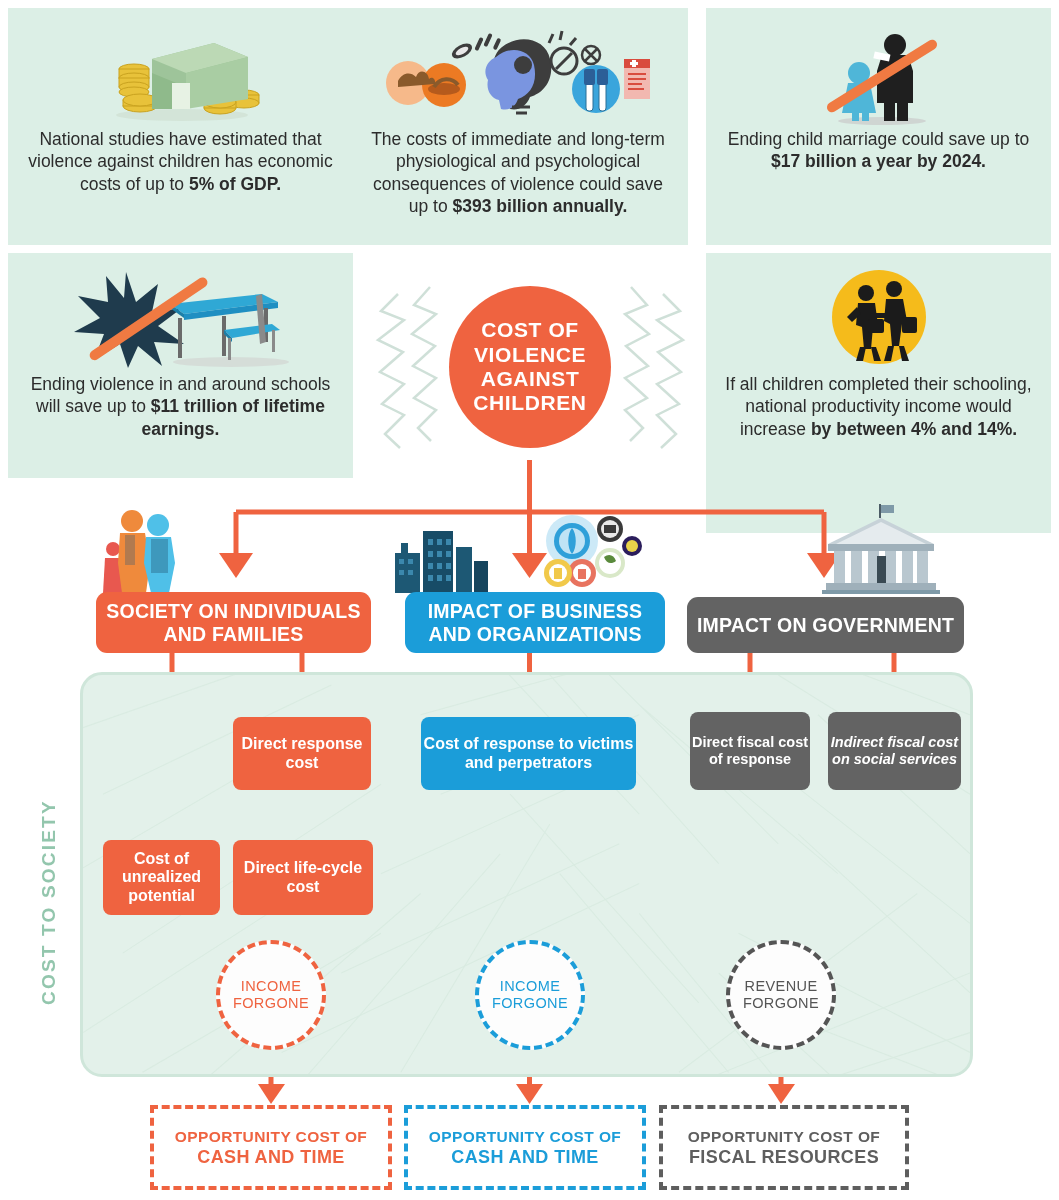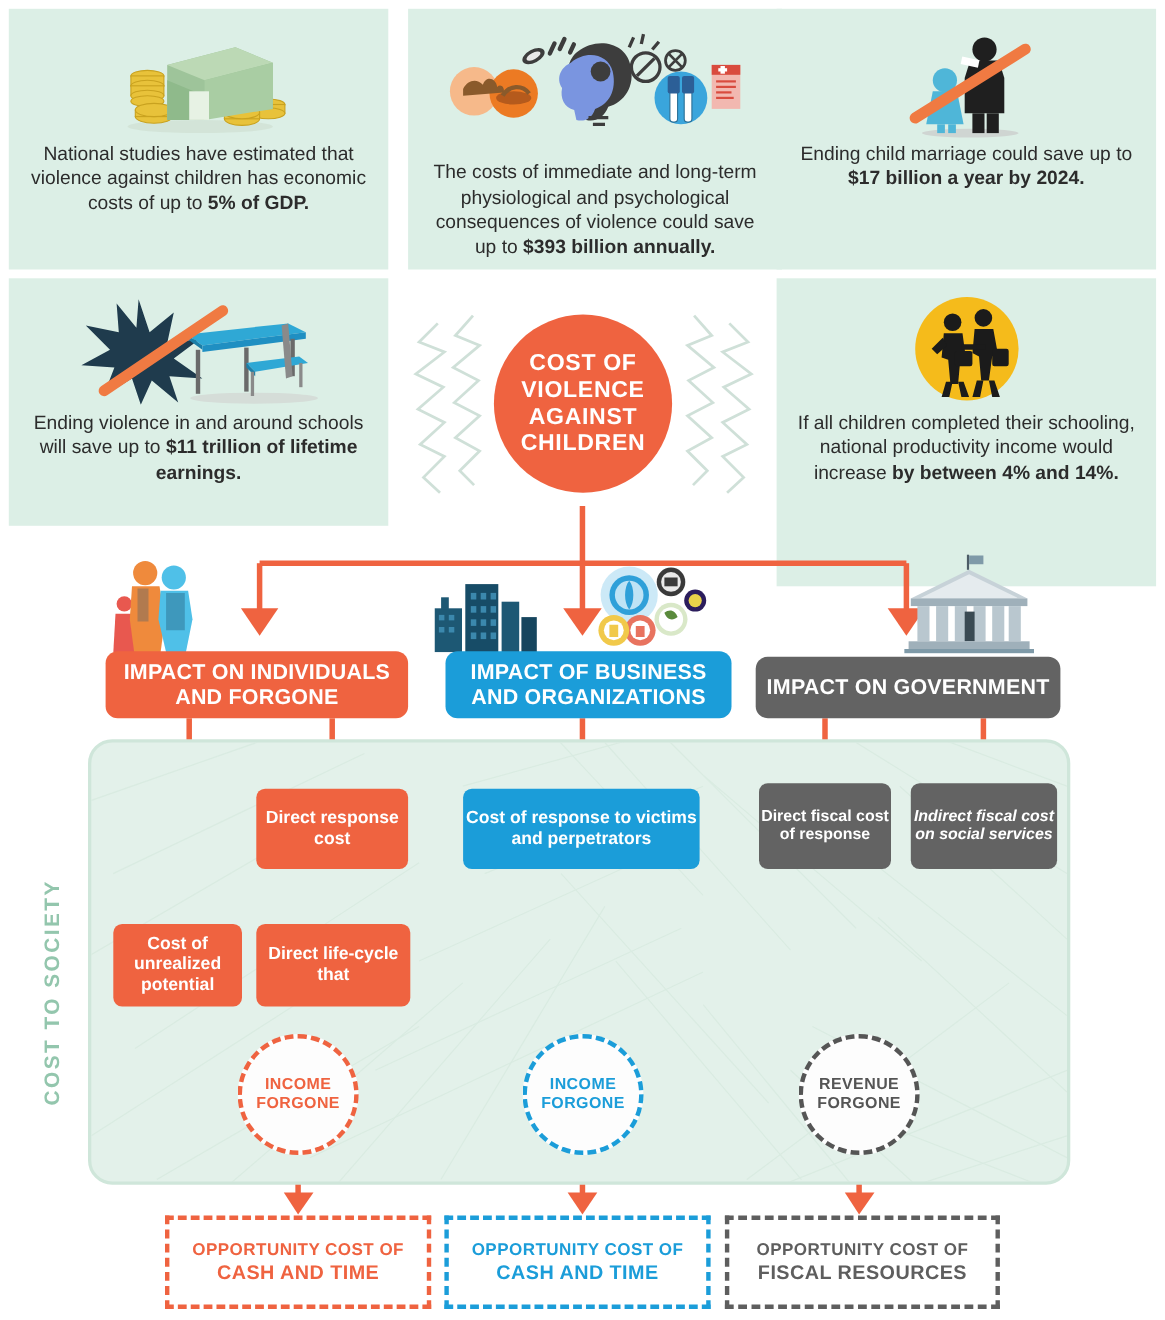--- a/index.html
+++ b/index.html
@@ -37,21 +37,21 @@
   .society{position:absolute;border-radius:22px;background:#e3f1ea;
            border:3px solid #cfe6da;box-sizing:border-box;overflow:hidden;}
   .society .tex{position:absolute;inset:0;opacity:.55;}
   .society-label{position:absolute;color:#93c6ad;font-weight:700;
       letter-spacing:2.2px;font-size:19px;white-space:nowrap;
       transform:rotate(-90deg);transform-origin:left top;}
 
   
   .forgone{position:absolute;border-radius:50%;background:#fdfdfd;
       display:flex;align-items:center;justify-content:center;text-align:center;
-      font-weight:700;font-size:14.5px;line-height:1.2;letter-spacing:.4px;
+      font-weight:400;font-size:14.5px;line-height:1.2;letter-spacing:.4px;
       box-sizing:border-box;}
   .f-orange{border:4px dashed #ef6340;color:#ef6340;}
   .f-blue{border:4px dashed #1b9dd9;color:#1b9dd9;}
   .f-grey{border:4px dashed #555;color:#555;}
 
   
   .opp{position:absolute;box-sizing:border-box;background:#fff;
        display:flex;align-items:center;justify-content:center;text-align:center;
        font-weight:700;font-size:15.5px;line-height:1.25;letter-spacing:.4px;}
   .o-orange{border:4px dashed #ef6340;color:#ef6340;}
@@ -98,21 +98,21 @@
           <polygon points="56,36 118,20 152,34 90,50" fill="#bcd9b5"></polygon>
           <polygon points="56,50 90,64 90,86 56,86" fill="#8fba8b"></polygon>
           <polygon points="90,50 152,34 152,76 90,86" fill="#a9cda3"></polygon>
           <rect x="76" y="60" width="18" height="26" fill="#e7f2e4"></rect>
         </g>
       </svg>
     </div>
     <p><span>National studies have estimated that violence against children has economic costs of up to </span><b>5% of GDP.</b></p>
   </div>
 
-  <div class="fact" style="left:371px;top:8px;width:340px;height:237px;justify-content:space-between;">
+  <div class="fact" style="left:348px;top:8px;width:340px;height:237px;">
     <div class="art">
       <svg width="268" height="100" viewBox="0 0 268 100">
         <circle cx="24" cy="60" r="22" fill="#f6b98a"></circle>
         <circle cx="60" cy="62" r="22" fill="#ec7a23"></circle>
         <path d="M14 58c4-8 12-10 18-4 3-9 12-6 13 2 3-3 7 0 6 5l-37 3z" fill="#8a5a2b"></path>
         <ellipse cx="60" cy="66" rx="16" ry="6" fill="#b55a1c"></ellipse>
         <path d="M50 64c6-10 18-10 24-2" stroke="#8a5a2b" stroke-width="4" fill="none"></path>
         <g fill="#3d3d3d">
           <ellipse cx="78" cy="28" rx="11" ry="6" transform="rotate(-28 78 28)"></ellipse>
           <ellipse cx="78" cy="28" rx="7" ry="3" transform="rotate(-28 78 28)" fill="#e8e8e8"></ellipse>
@@ -391,21 +391,21 @@
         <rect x="80" y="47" width="11" height="32"></rect>
           <rect x="95" y="47" width="11" height="32"></rect>
       </g>
       <rect x="55" y="52" width="9" height="27" fill="#3a4a53"></rect>
       <rect x="4" y="79" width="110" height="9" fill="#9fb0ba"></rect>
       <rect x="0" y="86" width="118" height="4" fill="#7f9aa8"></rect>
     </svg>
   </div>
 
   <div class="pill big c-orange" style="left:96px;top:592px;width:275px;height:61px;">
-    <span>IMPACT ON INDIVIDUALS AND FORGONE</span>
+    <span>SOCIETY ON INDIVIDUALS AND FAMILIES</span>
   </div>
   <div class="pill big c-blue" style="left:405px;top:592px;width:260px;height:61px;">
     <span>IMPACT OF BUSINESS AND ORGANIZATIONS</span>
   </div>
   <div class="pill big c-grey" style="left:687px;top:597px;width:277px;height:56px;">
     <span>IMPACT ON GOVERNMENT</span>
   </div>
 
   <div class="society" style="left:80px;top:672px;width:893px;height:405px;">
     <svg class="tex" viewBox="0 0 893 405" preserveAspectRatio="none">
@@ -437,21 +437,21 @@
 
   <div class="pill small c-grey" style="left:828px;top:712px;width:133px;height:78px;font-style:italic;">
     <span>Indirect fiscal cost on social services</span>
   </div>
 
   <div class="pill sub c-orange" style="left:103px;top:840px;width:117px;height:75px;">
     <span>Cost of unrealized potential</span>
   </div>
 
   <div class="pill sub c-orange" style="left:233px;top:840px;width:140px;height:75px;">
-    <span>Direct life-cycle that</span>
+    <span>Direct life-cycle cost</span>
   </div>
 
   <div class="forgone f-orange" style="left:216px;top:940px;width:110px;height:110px;">
     <span>INCOME FORGONE</span>
   </div>
   <div class="forgone f-blue" style="left:475px;top:940px;width:110px;height:110px;">
     <span>INCOME FORGONE</span>
   </div>
   <div class="forgone f-grey" style="left:726px;top:940px;width:110px;height:110px;">
     <span>REVENUE FORGONE</span>

